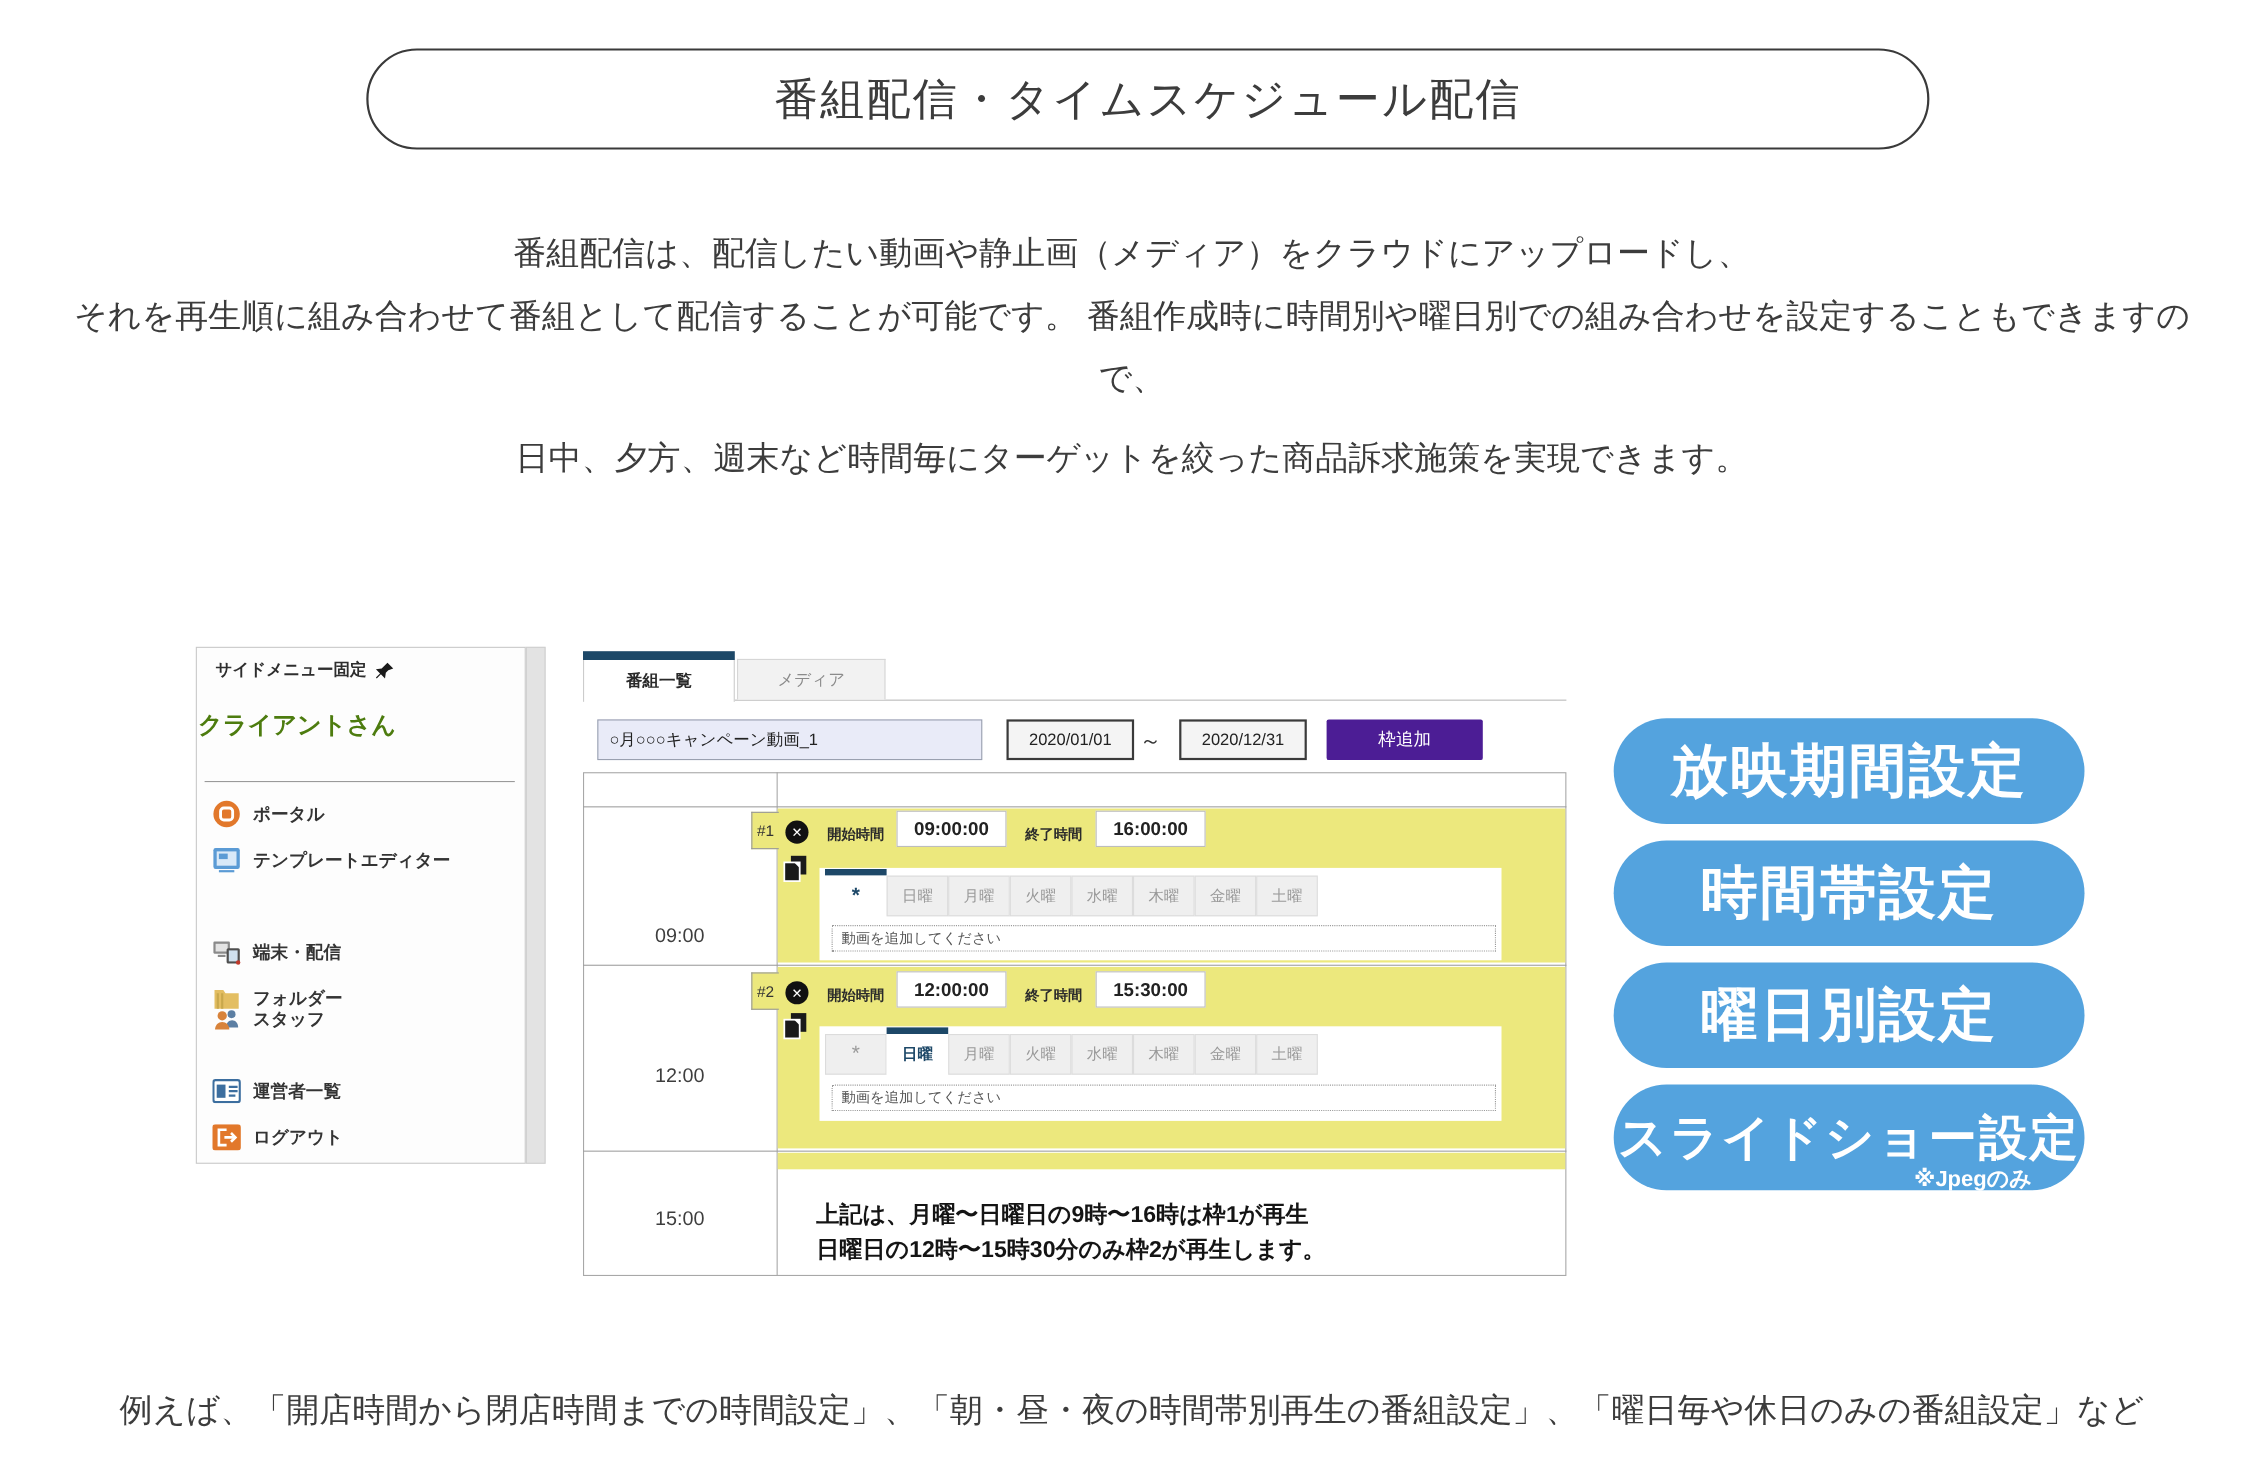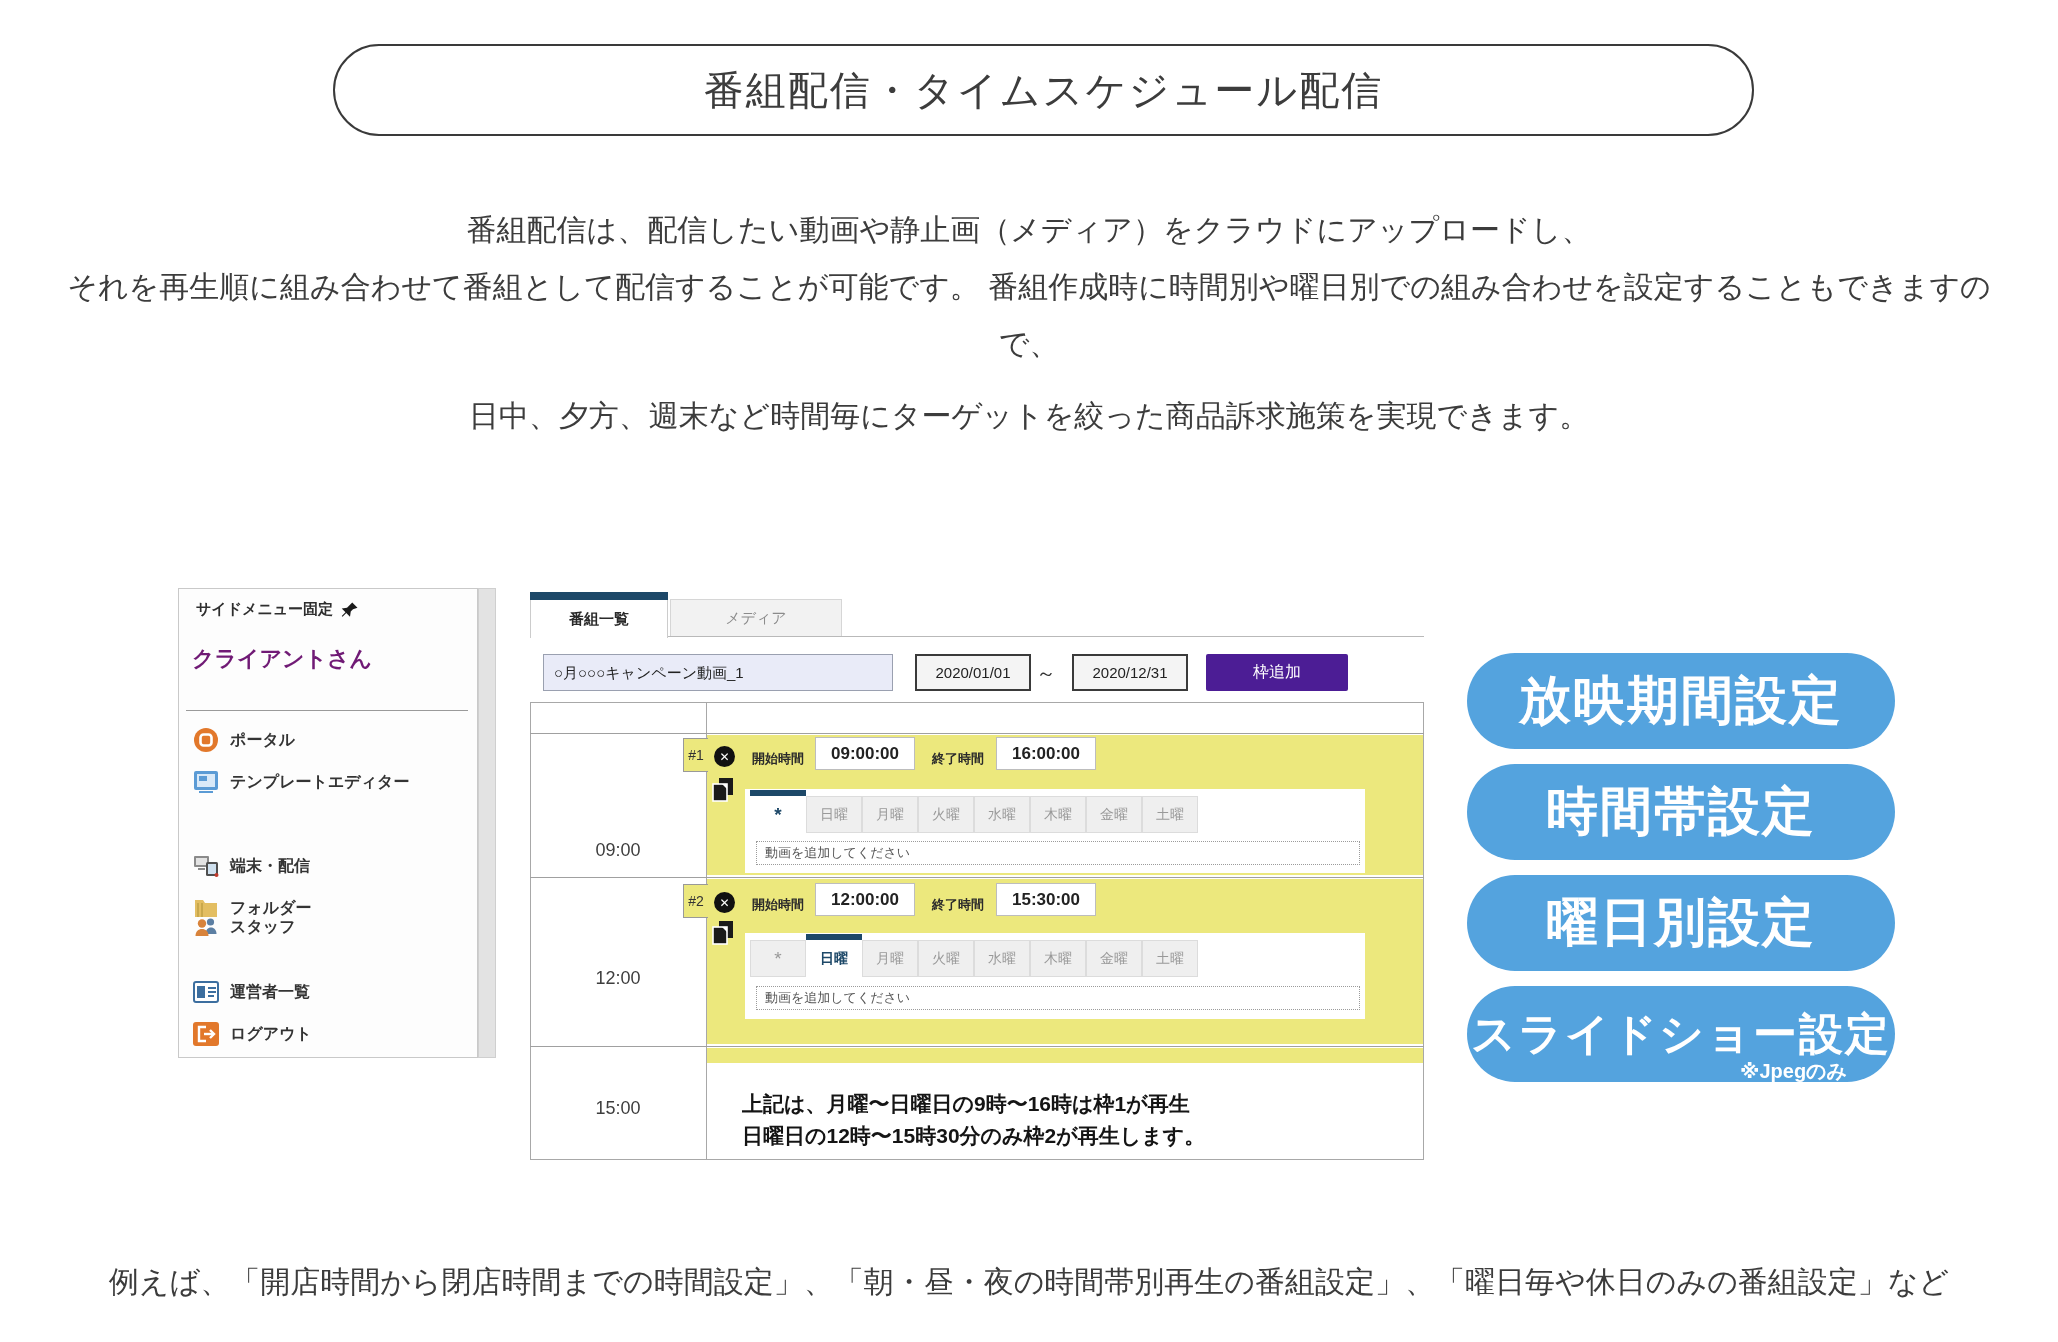--- a/index.html
+++ b/index.html
@@ -12,31 +12,31 @@
   .title-pill{
     left:333px;top:44px;width:1417px;height:88px;border:2px solid #3a3a3a;border-radius:46px;
     display:flex;align-items:center;justify-content:center;font-size:40px;color:#3c3c3c;letter-spacing:2px;
   }
   
   .center-line{left:0;width:2058px;text-align:center;font-size:30px;color:#3c3c3c;white-space:nowrap;}
   
   .sidebar-panel{left:178px;top:588px;width:300px;height:470px;background:#fdfdfd;border:1px solid #c9c9c9;box-sizing:border-box;}
   .sidebar-scroll{left:478px;top:588px;width:18px;height:470px;background:#e3e3e3;border:1px solid #cfcfcf;box-sizing:border-box;}
   .side-pin-row{left:196px;top:600px;display:flex;align-items:center;gap:8px;font-size:15px;font-weight:600;color:#2e2e2e;}
-  .side-client{left:192px;top:644px;font-size:22px;font-weight:bold;color:#701a75;}
+  .side-client{left:180px;top:644px;font-size:22px;font-weight:bold;color:#4d7c0f;}
   .side-divider{left:186px;top:710px;width:282px;height:1px;background:#9a9a9a;}
   .side-item{left:178px;width:300px;height:42px;display:flex;align-items:center;gap:11px;padding-left:15px;box-sizing:border-box;font-size:16px;font-weight:600;color:#343434;cursor:pointer;}
   .side-item.selected{background:#6c6c6c;color:#161616;}
   .side-icon{width:26px;height:26px;display:flex;align-items:center;justify-content:center;flex:0 0 26px;}
   
   .tabs-underline{left:530px;top:636px;width:894px;height:1px;background:#b9b9b9;}
   .tab-accent{left:530px;top:592px;width:138px;height:8px;background:#1d4868;z-index:3;}
   .tab-active{left:530px;top:600px;width:138px;height:38px;background:#ffffff;border-left:1px solid #cccccc;border-right:1px solid #cccccc;box-sizing:border-box;z-index:2;
     display:flex;align-items:center;justify-content:center;font-size:15px;font-weight:600;color:#2a2a2a;}
-  .tab-inactive{left:670px;top:599px;width:172px;height:37px;background:#f2f2f2;border:1px solid #d6d6d6;border-bottom:none;box-sizing:border-box;z-index:1;
+  .tab-inactive{left:670px;top:599px;width:135px;height:37px;background:#f2f2f2;border:1px solid #d6d6d6;border-bottom:none;box-sizing:border-box;z-index:1;
     display:flex;align-items:center;justify-content:center;font-size:15px;color:#8b8b8b;}
   
   .program-input{left:543px;top:654px;width:350px;height:37px;background:#e9ebf8;border:1px solid #9aa0b0;box-sizing:border-box;
     font-size:15px;color:#222;line-height:35px;padding-left:10px;}
   .date-box{top:654px;width:116px;height:37px;border:2px solid #3a3a3a;background:#f4f4f4;box-sizing:border-box;
     display:flex;align-items:center;justify-content:center;font-size:15px;color:#222;}
   .date-sep{left:1036px;top:660px;font-size:20px;color:#333;}
   .add-btn{left:1206px;top:654px;width:142px;height:37px;background:#4c1d95;border-radius:2px;
     display:flex;align-items:center;justify-content:center;font-size:16px;color:#ffffff;cursor:pointer;}
   

